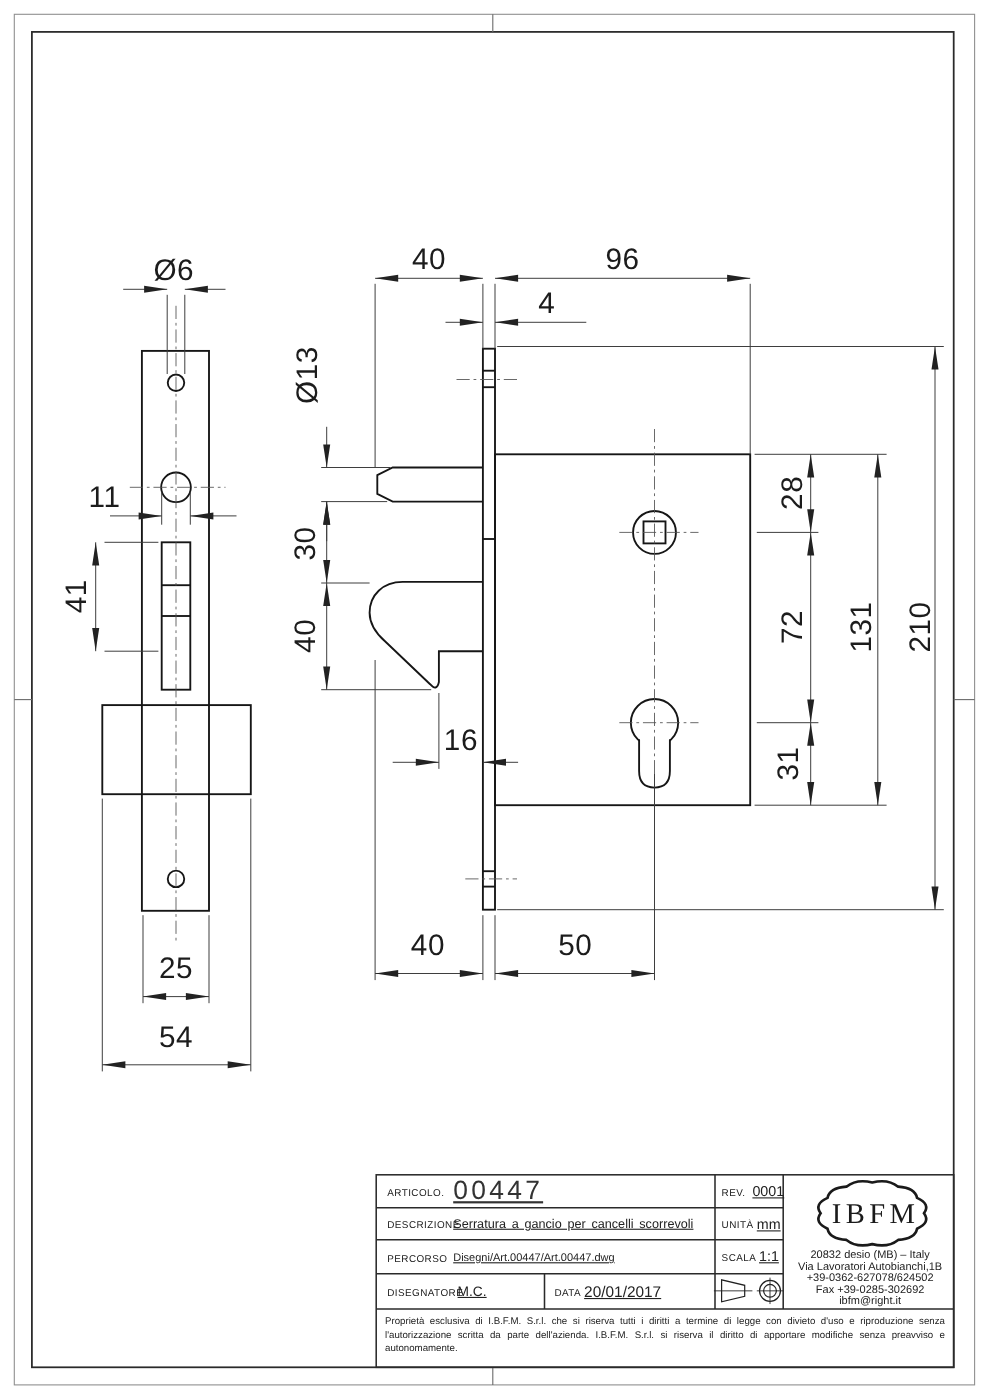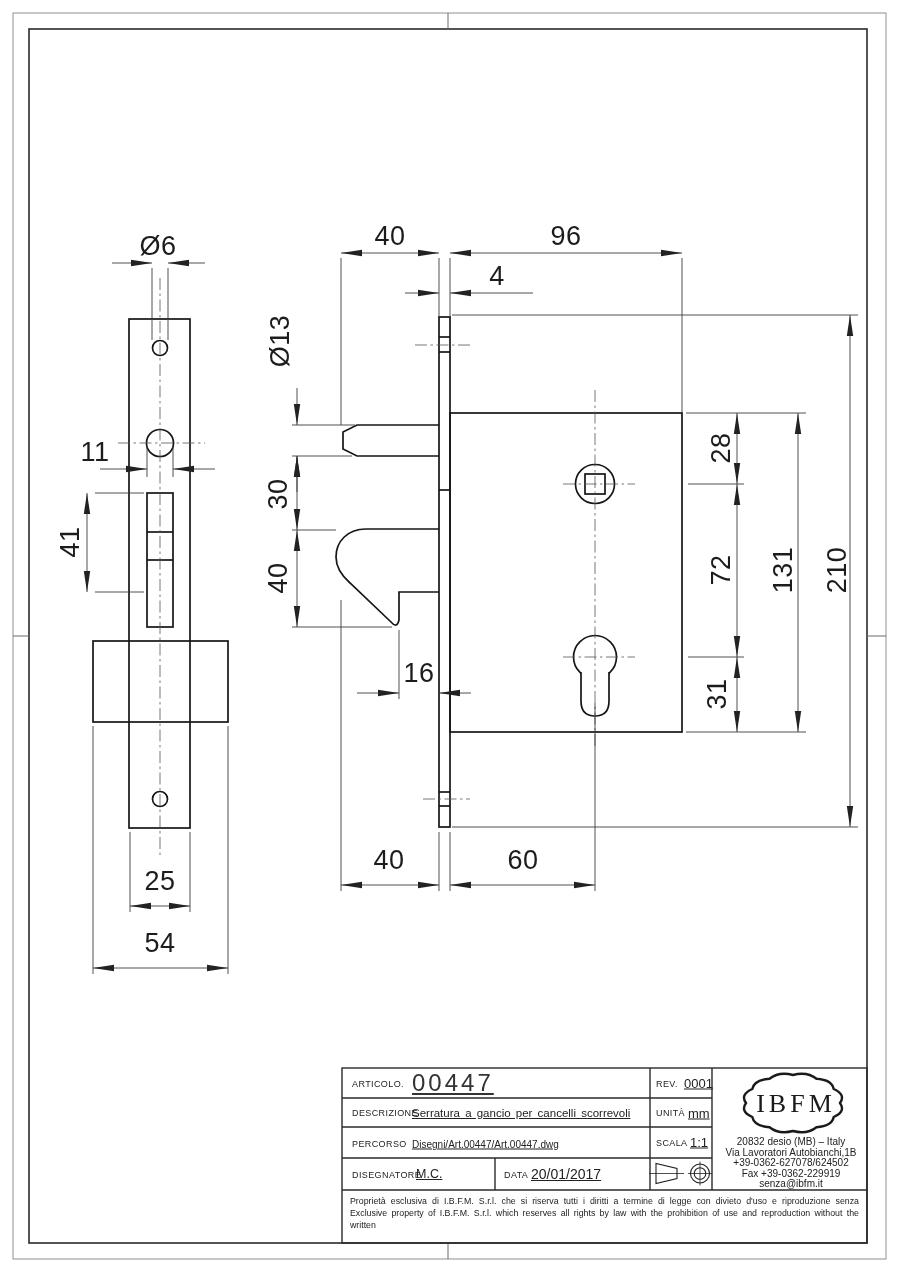--- a/index.html
+++ b/index.html
@@ -187,21 +187,21 @@
   <span class="t dim" style="left:160px;top:943px">54</span>
 
   <span class="t dim" style="left:390px;top:236px">40</span>
   <span class="t dim" style="left:566px;top:236px">96</span>
   <span class="t dim" style="left:497px;top:276px">4</span>
   <span class="t dimv" style="left:280px;top:341px">Ø13</span>
   <span class="t dimv" style="left:278px;top:494px">30</span>
   <span class="t dimv" style="left:278px;top:578px">40</span>
   <span class="t dim" style="left:419px;top:673px">16</span>
   <span class="t dim" style="left:389px;top:860px">40</span>
-  <span class="t dim" style="left:523px;top:860px">60</span>
+  <span class="t dim" style="left:523px;top:860px">50</span>
   <span class="t dimv" style="left:721px;top:448px">28</span>
   <span class="t dimv" style="left:721px;top:570px">72</span>
   <span class="t dimv" style="left:717px;top:694px">31</span>
   <span class="t dimv" style="left:783px;top:570px">131</span>
   <span class="t dimv" style="left:837px;top:570px">210</span>
 
   <span class="t lbl" style="left:352px;top:1084px">ARTICOLO.</span>
   <span class="t val art" style="left:412px;top:1083px">00447</span>
   <span class="t lbl" style="left:656px;top:1084px">REV.</span>
   <span class="t val mid" style="left:684px;top:1083px">0001</span>
@@ -217,21 +217,21 @@
   <span class="t val mid" style="left:690px;top:1142px">1:1</span>
 
   <span class="t lbl" style="left:352px;top:1175px">DISEGNATORE</span>
   <span class="t val" style="left:416px;top:1174px;font-size:12.5px">M.C.</span>
   <span class="t lbl" style="left:504px;top:1175px">DATA</span>
   <span class="t val" style="left:531px;top:1174px;font-size:14px">20/01/2017</span>
 
   <span class="t addr" style="left:791px;top:1141px">20832 desio (MB) – Italy</span>
   <span class="t addr" style="left:791px;top:1151.5px">Via Lavoratori Autobianchi,1B</span>
   <span class="t addr" style="left:791px;top:1162px">+39-0362-627078/624502</span>
-  <span class="t addr" style="left:791px;top:1172.5px">Fax +39-0362-229919</span>
-  <span class="t addr" style="left:791px;top:1183px">senza@ibfm.it</span>
+  <span class="t addr" style="left:791px;top:1172.5px">Fax +39-0285-302692</span>
+  <span class="t addr" style="left:791px;top:1183px">ibfm@right.it</span>
 
   <div id="legal">
     <div class="just">Proprietà esclusiva di I.B.F.M. S.r.l. che si riserva tutti i diritti a termine di legge con divieto d'uso e riproduzione senza</div>
-    <div class="just">Exclusive property of I.B.F.M. S.r.l. which reserves all rights by law with the prohibition of use and reproduction without the written</div>
+    <div class="just">l'autorizzazione scritta da parte dell'azienda. I.B.F.M. S.r.l. si riserva il diritto di apportare modifiche senza preavviso e autonomamente.</div>
   </div>
 
 </div>
 
 </body></html>

